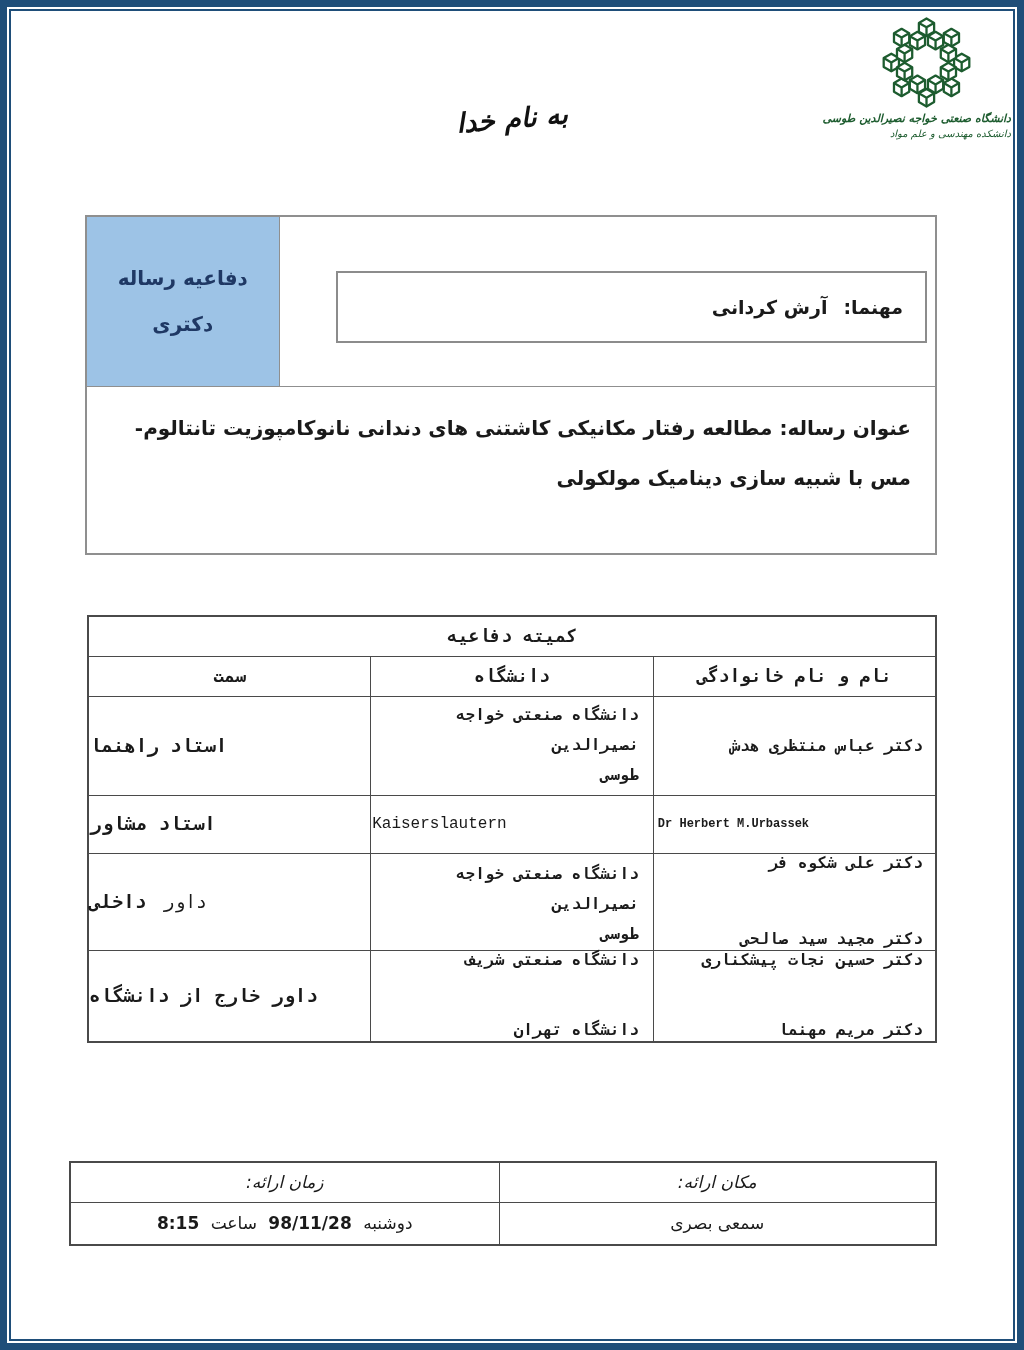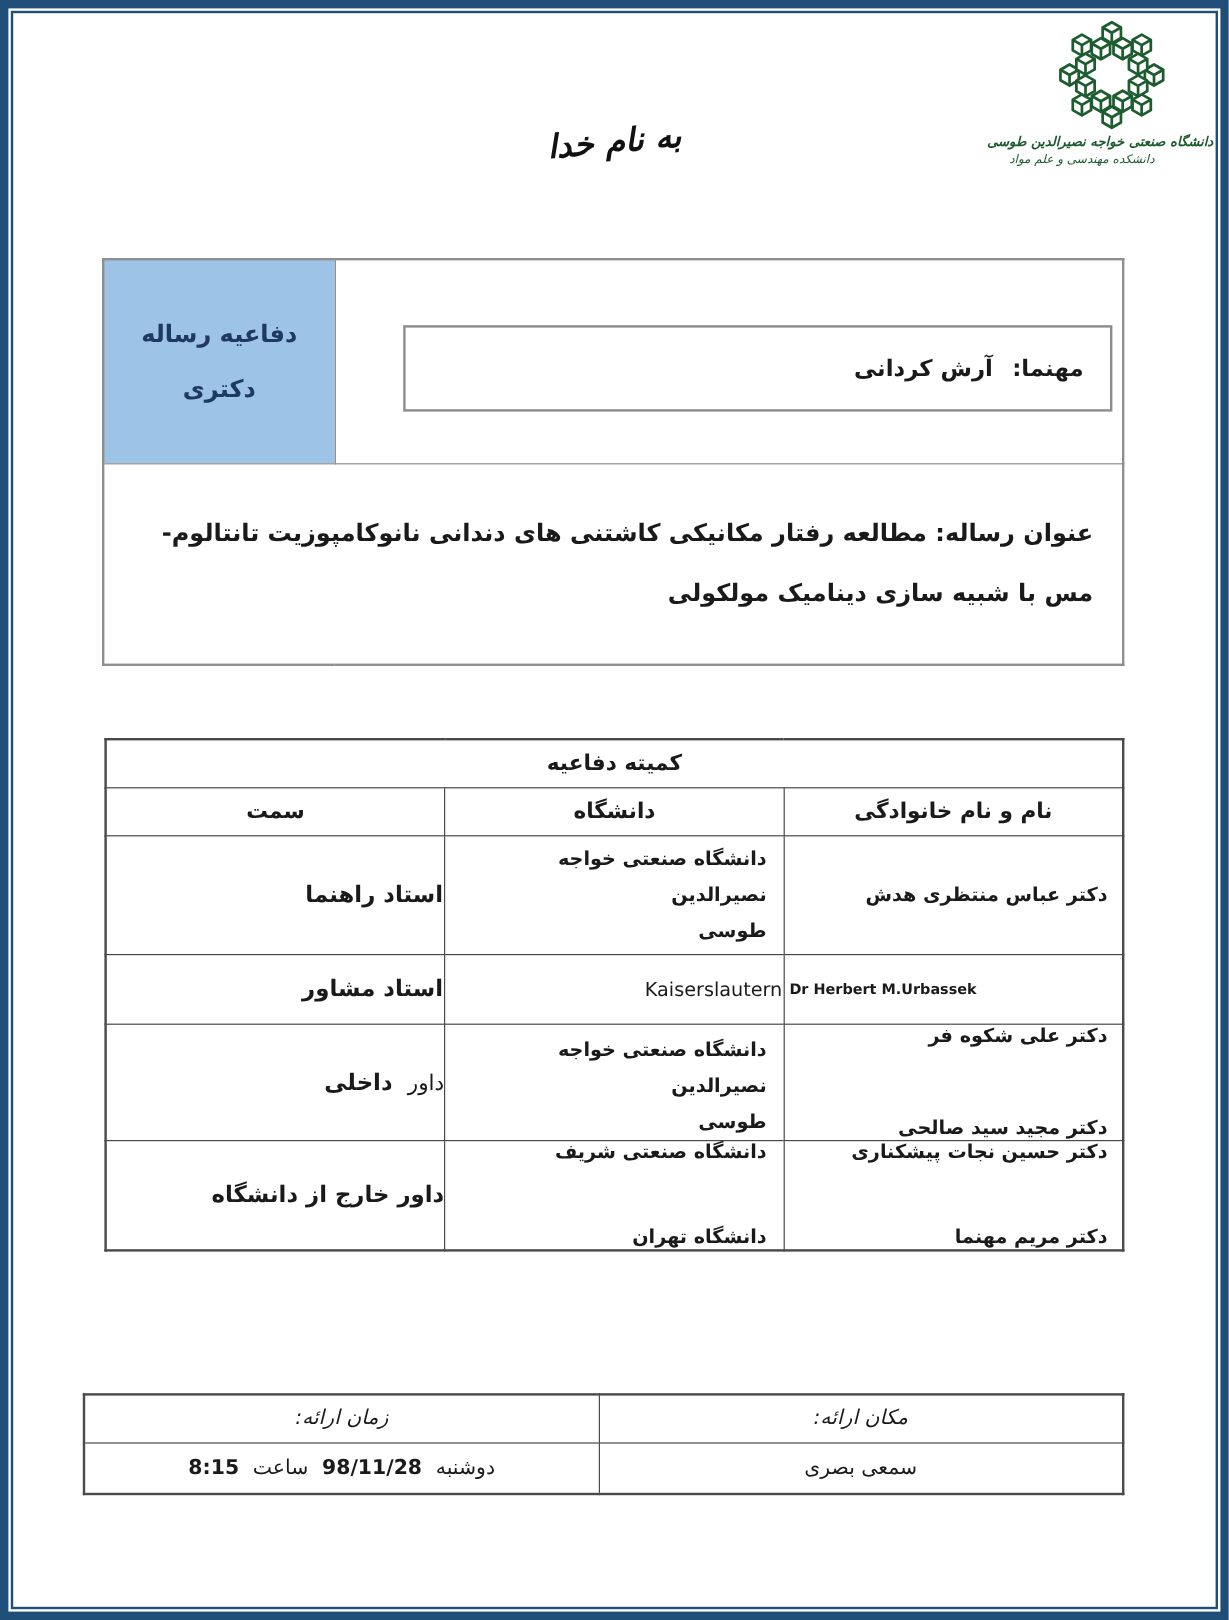--- a/index.html
+++ b/index.html
@@ -3,49 +3,49 @@
 <meta charset="utf-8">
 <style>
   html,body{margin:0;padding:0;background:#fff;}
   body{width:1024px;height:1350px;position:relative;font-family:"DejaVu Sans",sans-serif;color:#1a1a1a;}
   .page{position:absolute;inset:0;border:7px solid #1f4e79;box-sizing:border-box;}
   .frame{position:absolute;top:2px;left:2px;right:2px;bottom:2px;border:2px solid #1f4e79;direction:rtl;overflow:hidden;}
   
   .header{position:relative;height:204px;}
   .bismillah{position:absolute;top:92px;left:50%;transform:translateX(-50%) rotate(-5deg);
     font-size:27px;font-weight:bold;font-style:italic;color:#111;white-space:nowrap;}
-  .logo-block{position:absolute;top:4px;right:2px;width:170px;text-align:left;line-height:1.35;}
+  .logo-block{position:absolute;top:4px;right:2px;width:170px;text-align:right;line-height:1.35;}
   .logo-block svg{display:block;margin:0 auto 2px auto;}
   .logo-cap1{font-size:11px;font-weight:bold;font-style:italic;color:#1d5c2f;white-space:nowrap;}
   .logo-cap2{font-size:10px;font-weight:normal;font-style:italic;color:#1d5c2f;white-space:nowrap;}
   
   .content{padding:0 76px;}
   table{border-collapse:collapse;table-layout:fixed;width:850px;}
   td{box-sizing:border-box;}
   
   .t-top{border:2px solid #8f8f8f;}
   .t-top td{border:1px solid #8f8f8f;}
   .cell-type{width:193px;background:#9dc3e6;color:#1f3864;font-weight:bold;font-size:20px;
     text-align:center;vertical-align:middle;line-height:2.3;}
   .cell-student{width:657px;vertical-align:top;}
   .student-box{margin:53px 7px 0 55px;height:68px;border:2px solid #8c8c8c;
     display:flex;align-items:center;padding-right:22px;font-size:19px;font-weight:bold;}
   .student-box .lbl{margin-left:16px;}
   .row-type td{height:170px;}
-  .cell-title{height:168px;vertical-align:top;padding:32px 24px 0 28px;
+  .cell-title{height:168px;vertical-align:top;padding:16px 24px 0 28px;
     font-size:20px;font-weight:bold;line-height:50px;text-align:right;border-radius:11px;}
   
-  .t-committee{margin-top:60px;border:2px solid #4a4a4a;}
+  .t-committee{margin-top:60px;border:2px solid #4a4a4a;font-family:Liberation Mono, monospace;}
   .t-committee td{border:1px solid #4a4a4a;font-weight:bold;}
   .c-title td{height:40px;text-align:center;font-size:18px;}
   .c-head td{height:40px;text-align:center;font-size:18px;}
   .col-name{width:282px;}
   .col-univ{width:283px;}
   .col-pos{width:285px;}
-  .cell-pos{text-align:right;font-size:19px;margin-top:24px;}
+  .cell-pos{text-align:left;font-size:19px;margin-top:24px;}
   .cell-name{text-align:right;padding:12px 12px;font-size:16px;}
   .cell-univ{font-size:16px;text-align:right;padding:4px 14px;line-height:30px;}
   .cell-univ .uline{text-align:right;}
   .r1 td{height:64px;}
   .r2 td{height:58px;}
   .r3 td{height:86px;padding:0;}
   .r4 td{height:92px;padding:0;}
   .vspread{height:100%;display:flex;flex-direction:column;justify-content:space-between;
     padding:8px 12px 10px;text-align:right;font-size:16px;}
   .vspread.univ{padding:8px 14px 10px;}

